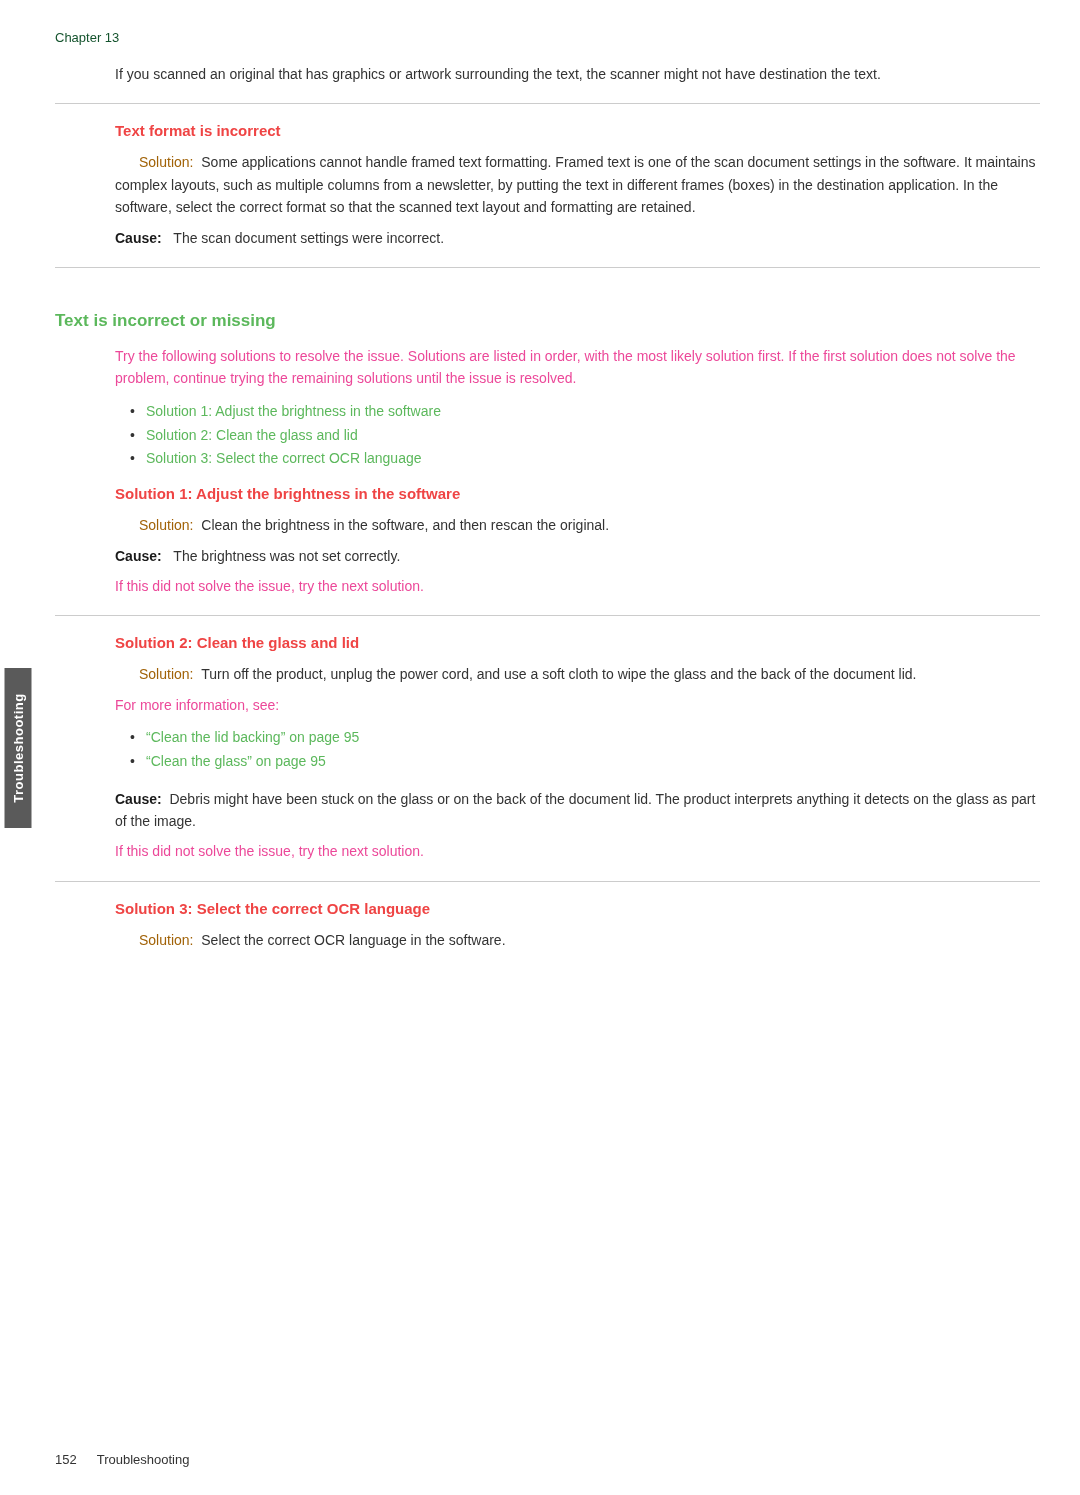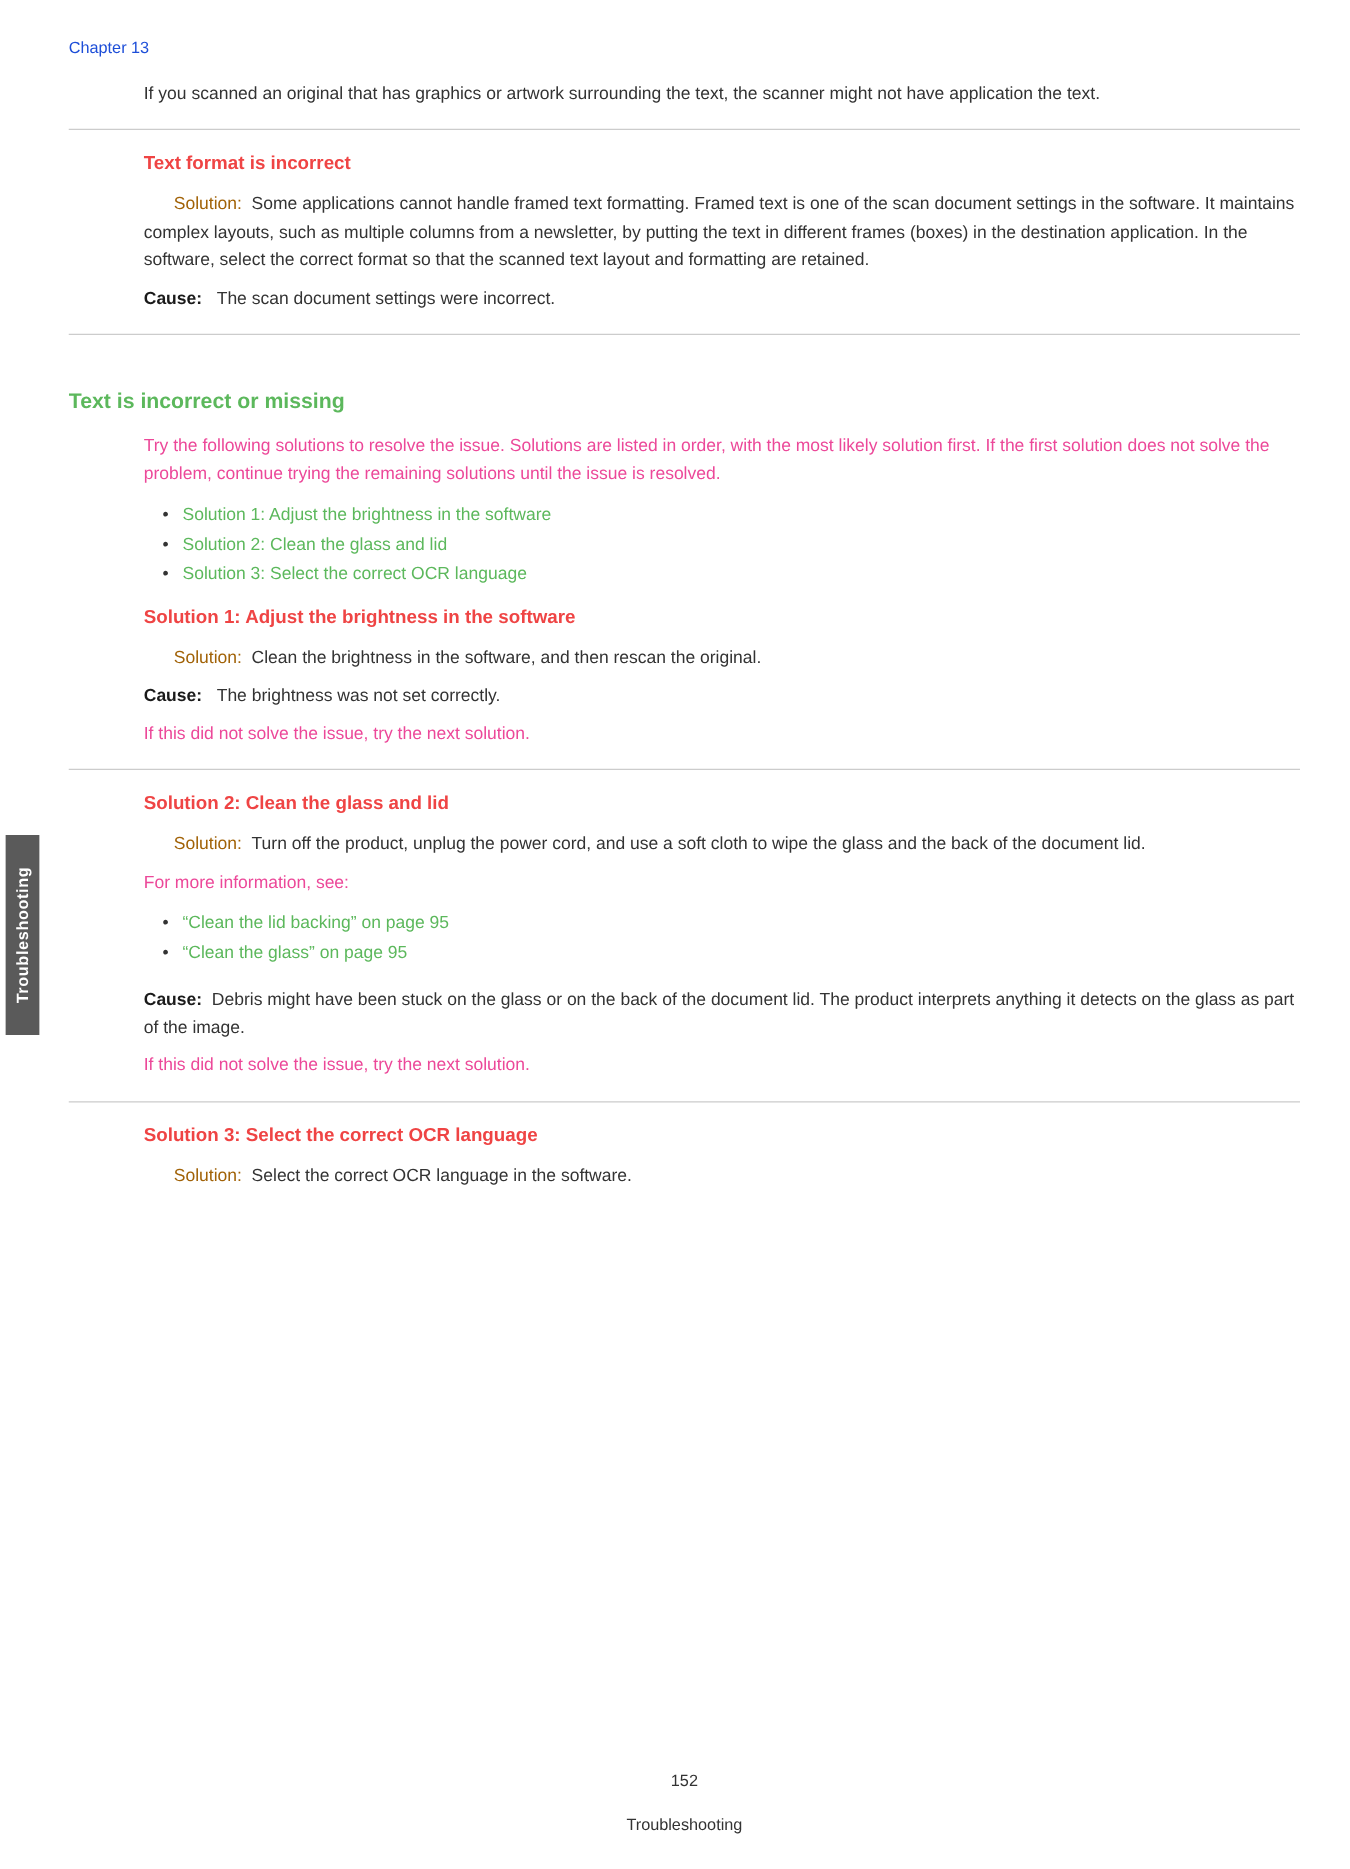--- a/index.html
+++ b/index.html
@@ -46,21 +46,21 @@
     }
 
     .content-area {
       margin-left: 55px;
       margin-right: 40px;
       padding-top: 30px;
       padding-bottom: 60px;
     }
 
     .chapter-label {
-      color: #1d4ed8;
+      color: #14532d;
       font-size: 13px;
       font-weight: normal;
       margin-bottom: 18px;
     }
 
     .intro-text {
       margin-left: 60px;
       margin-bottom: 18px;
       font-size: 14px;
       line-height: 1.6;
@@ -154,21 +154,20 @@
     }
 
     .page-footer {
       position: absolute;
       bottom: 28px;
       left: 55px;
       right: 40px;
       display: flex;
       align-items: center;
       gap: 20px;
-      flex-direction: column;
     }
 
     .footer-page-num {
       font-size: 13px;
       color: #333;
     }
 
     .footer-section-label {
       font-size: 13px;
       color: #333;
@@ -188,21 +187,21 @@
 <div class="page-container">
 
   <div class="sidebar-label">
     <span>Troubleshooting</span>
   </div>
 
   <div class="content-area">
 
     <div class="chapter-label">Chapter 13</div>
 
-    <div class="intro-text">If you scanned an original that has graphics or artwork surrounding the text, the scanner might not have application the text.</div>
+    <div class="intro-text">If you scanned an original that has graphics or artwork surrounding the text, the scanner might not have destination the text.</div>
 
     <hr class="divider">
 
     <div class="section-block">
       <div class="section-heading">Text format is incorrect</div>
       <div class="indented-block">
         <p class="solution-text">
           <strong>Solution:</strong>&nbsp;&nbsp;<span>Some applications cannot handle framed text formatting. Framed text is one of the scan document settings in the software. It maintains complex layouts, such as multiple columns from a newsletter, by putting the text in different frames (boxes) in the destination application. In the software, select the correct format so that the scanned text layout and formatting are retained.</span>
         </p>
         <p class="cause-text">

